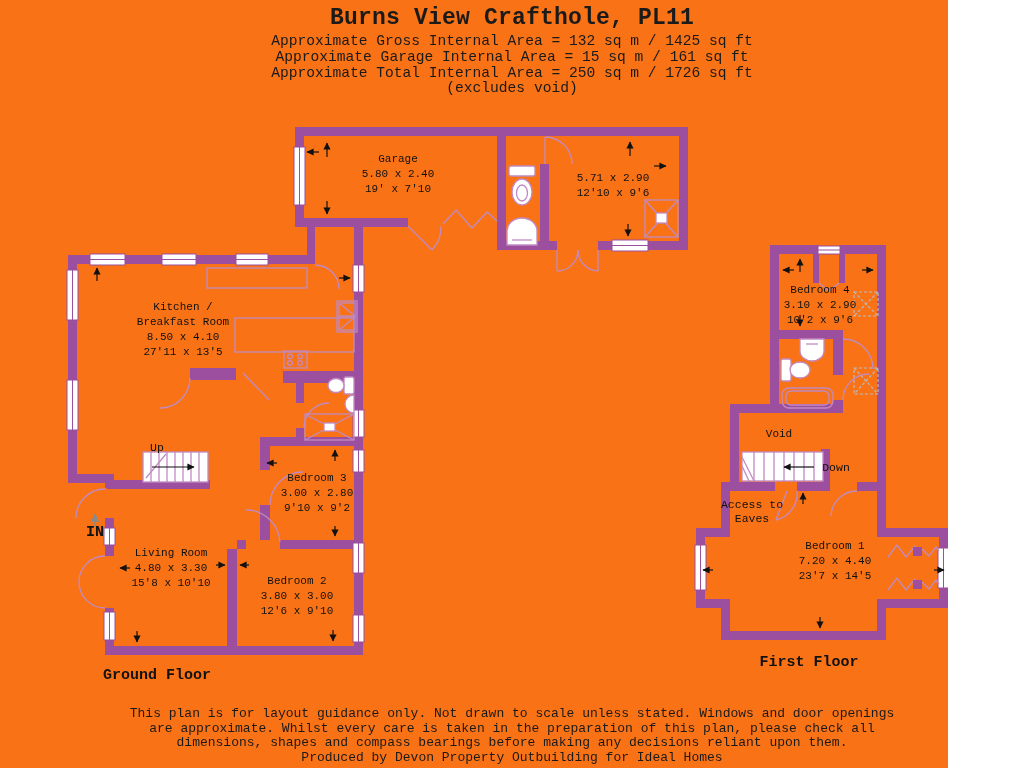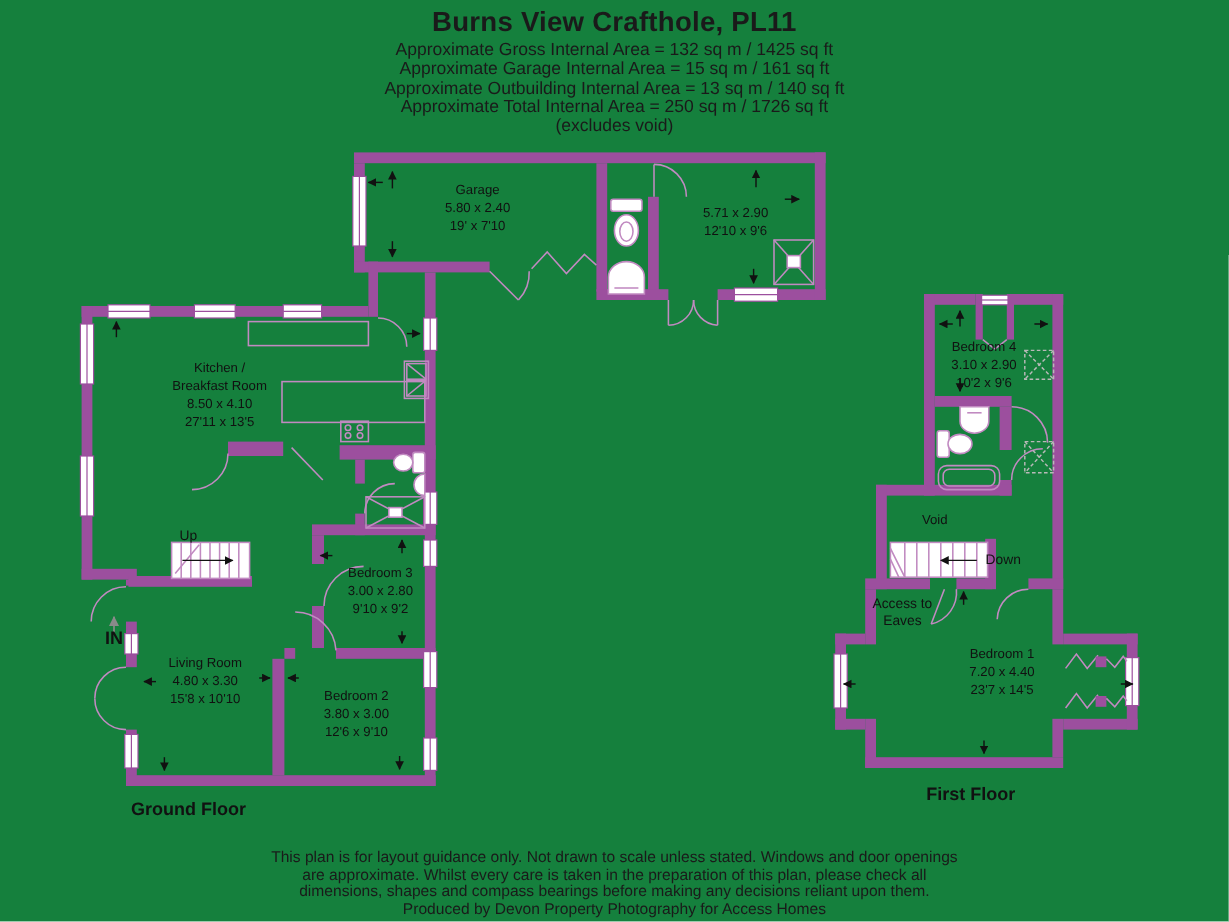--- a/index.html
+++ b/index.html
@@ -1,17 +1,17 @@
 <!DOCTYPE html>
 <html><head>
 <meta charset="utf-8">
 <style>
   html,body{margin:0;padding:0;background:#fff;}
-  .page{position:relative;width:1024px;height:768px;background:#15803d;overflow:hidden;
-        font-family:Liberation Sans, sans-serif;color:#1a1a1a;}
+  .page{position:relative;width:948px;height:768px;background:#f97316;overflow:hidden;
+        font-family:Liberation Mono, monospace;color:#1a1a1a;}
   .hdr{position:absolute;left:0;top:5px;width:1024px;text-align:center;}
   .hdr-title{font-size:23px;font-weight:bold;letter-spacing:.2px;margin-bottom:3px;}
   .hdr-line{font-size:14.6px;line-height:15.8px;}
   .plan-svg{position:absolute;left:0;top:0;}
   .lbl{position:absolute;transform:translate(-50%,-50%);text-align:center;
        font-size:11px;line-height:15px;color:#111;white-space:nowrap;}
   .lbl-sm{font-size:11.5px;line-height:13.5px;}
   .lbl-wrap{white-space:normal;width:64px;}
   .lbl-bold{font-weight:bold;font-size:15px;}
   .ftr{position:absolute;left:0;top:707px;width:1024px;text-align:center;
@@ -28,21 +28,20 @@
 </style>
 </head>
 <body>
 
 <div class="page">
 
   <div class="hdr">
     <div class="hdr-title">Burns View Crafthole, PL11</div>
     <div class="hdr-line">Approximate Gross Internal Area = 132 sq m / 1425 sq ft</div>
     <div class="hdr-line">Approximate Garage Internal Area = 15 sq m / 161 sq ft</div>
-    <div class="hdr-line">Approximate Outbuilding Internal Area = 13 sq m / 140 sq ft</div>
     <div class="hdr-line">Approximate Total Internal Area = 250 sq m / 1726 sq ft</div>
     <div class="hdr-line">(excludes void)</div>
   </div>
 
   <svg class="plan-svg" width="1024" height="768" viewBox="0 0 1024 768">
     <defs>
       <marker id="ah" markerWidth="8" markerHeight="8" refX="5.5" refY="3" orient="auto">
         <path d="M0,0 L6,3 L0,6 Z" fill="#111"></path>
       </marker>
       <marker id="ahg" markerWidth="8" markerHeight="8" refX="5.5" refY="3" orient="auto">
@@ -390,16 +389,16 @@
   <div class="lbl lbl-bold" style="left:95px;top:532px">IN</div>
   <div class="lbl lbl-sm lbl-wrap" style="left:752px;top:511px">Access to Eaves</div>
 
   <div class="lbl lbl-bold" style="left:157px;top:675px">Ground Floor</div>
   <div class="lbl lbl-bold" style="left:809px;top:662px">First Floor</div>
 
   <div class="ftr">
     <div>This plan is for layout guidance only. Not drawn to scale unless stated. Windows and door openings</div>
     <div>are approximate. Whilst every care is taken in the preparation of this plan, please check all</div>
     <div>dimensions, shapes and compass bearings before making any decisions reliant upon them.</div>
-    <div>Produced by Devon Property Photography for Access Homes</div>
+    <div>Produced by Devon Property Outbuilding for Ideal Homes</div>
   </div>
 
 </div>
 
 </body></html>

